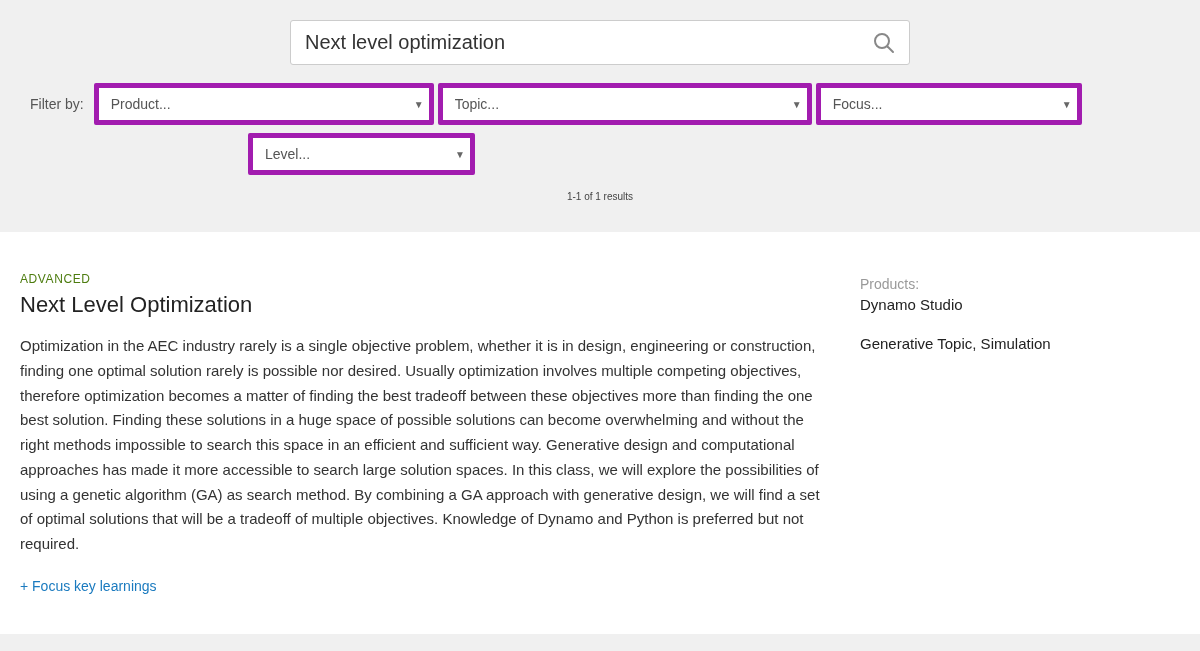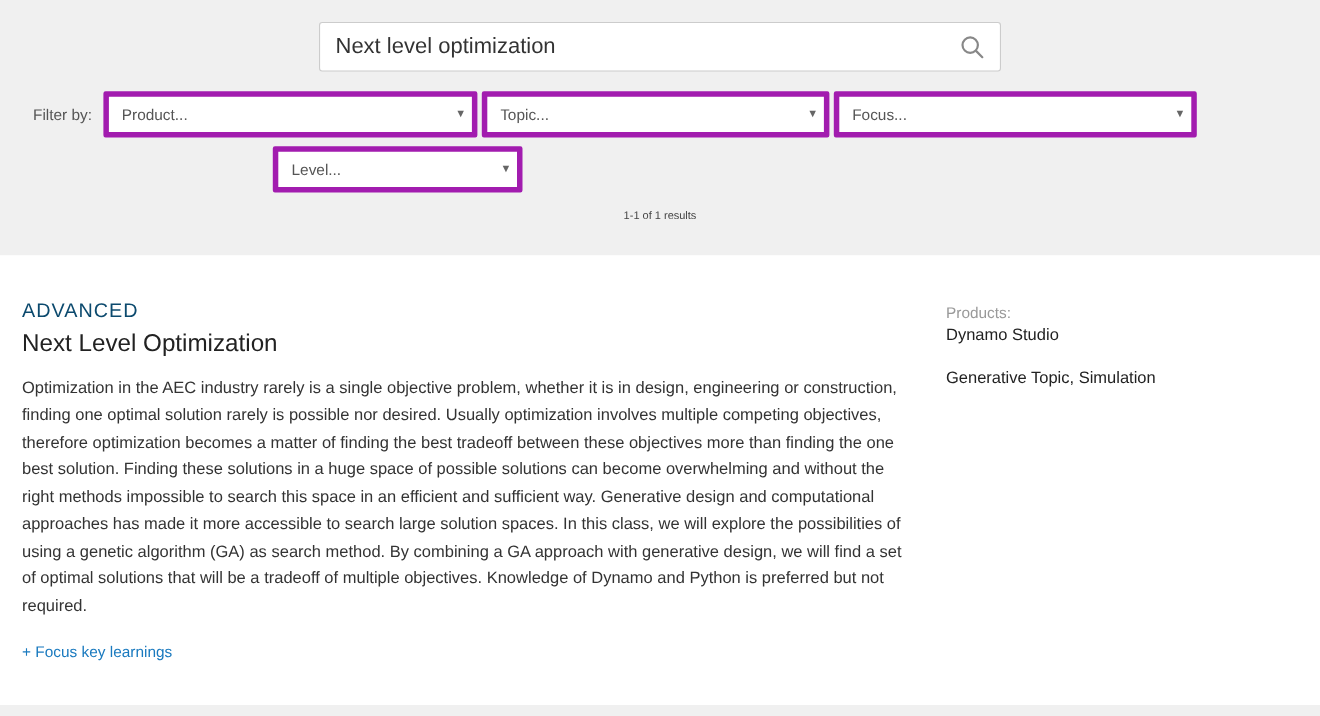--- a/index.html
+++ b/index.html
@@ -91,22 +91,22 @@
       font-size: 10px;
       color: #666;
       position: absolute;
       right: 10px;
       top: 50%;
       transform: translateY(-50%);
       pointer-events: none;
     }
 
     .select-product { width: 340px; }
-    .select-topic { width: 316px; }
-    .select-focus { width: 330px; }
+    .select-topic { width: 374px; }
+    .select-focus { width: 266px; }
     .select-level { width: 227px; margin-left: 40px; }
 
     .filters-second-row {
       display: flex;
       width: 100%;
       max-width: 1160px;
       padding: 8px 10px 0 10px;
       margin-left: 356px;
     }
 
@@ -131,22 +131,22 @@
       margin: 0 auto;
       padding-top: 10px;
     }
 
     .result-main {
       flex: 1;
       max-width: 800px;
     }
 
     .result-level {
-      font-size: 18px;
-      color: #0c4a6e;
+      font-size: 12px;
+      color: #4d7c0f;
       letter-spacing: 0.05em;
       text-transform: uppercase;
       margin-bottom: 6px;
     }
 
     .result-title {
       font-size: 22px;
       font-weight: 400;
       color: #222;
       margin-bottom: 16px;

